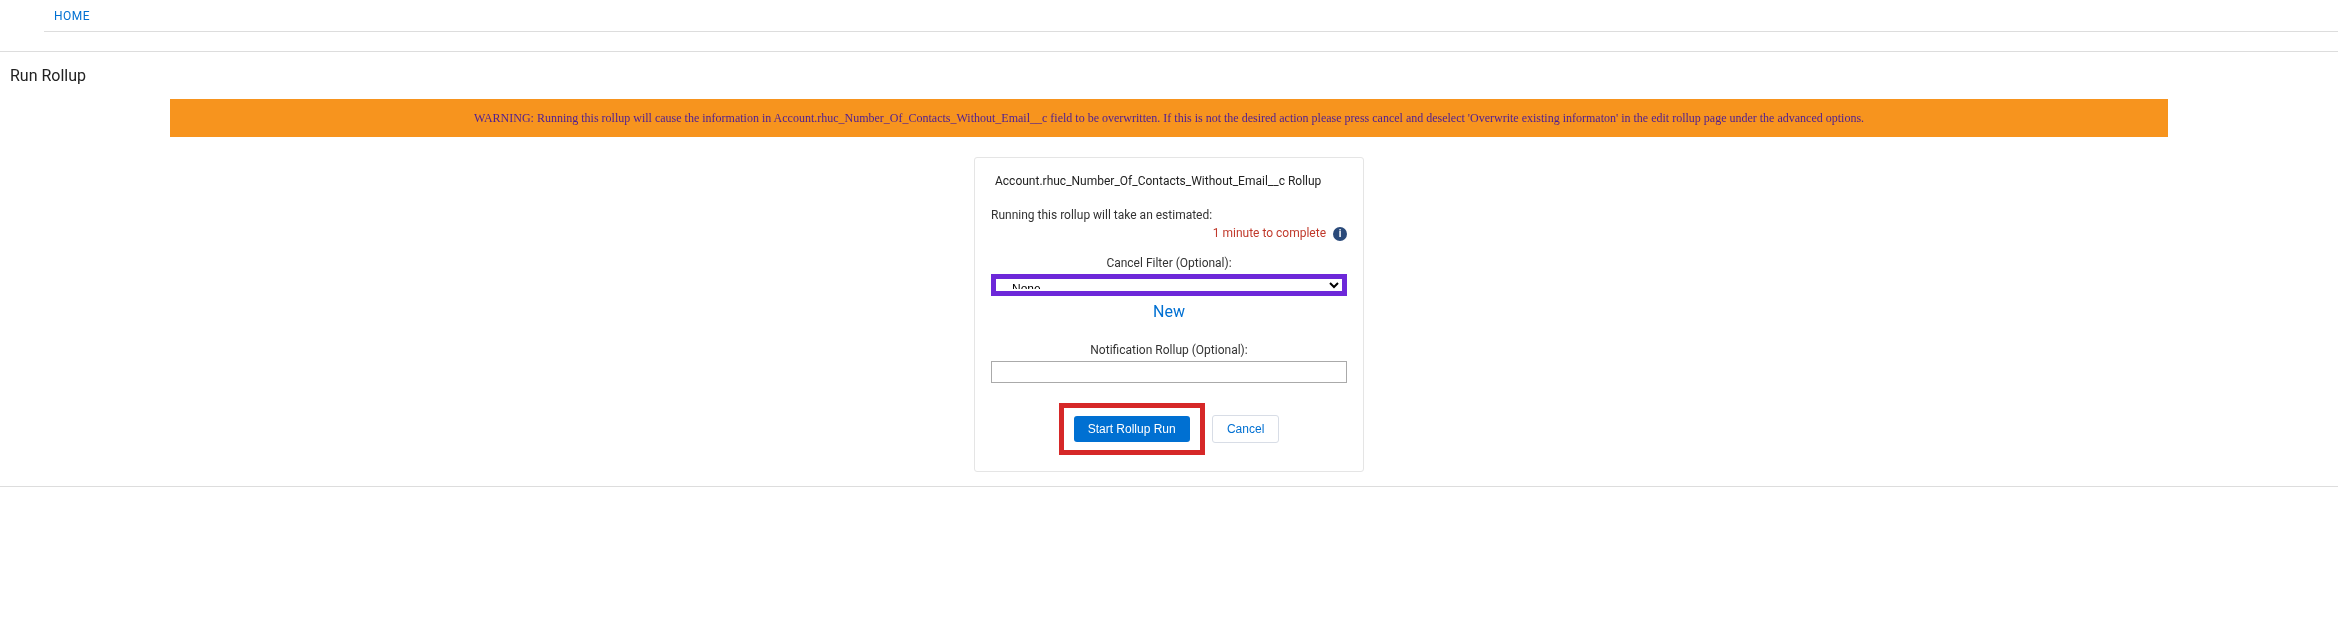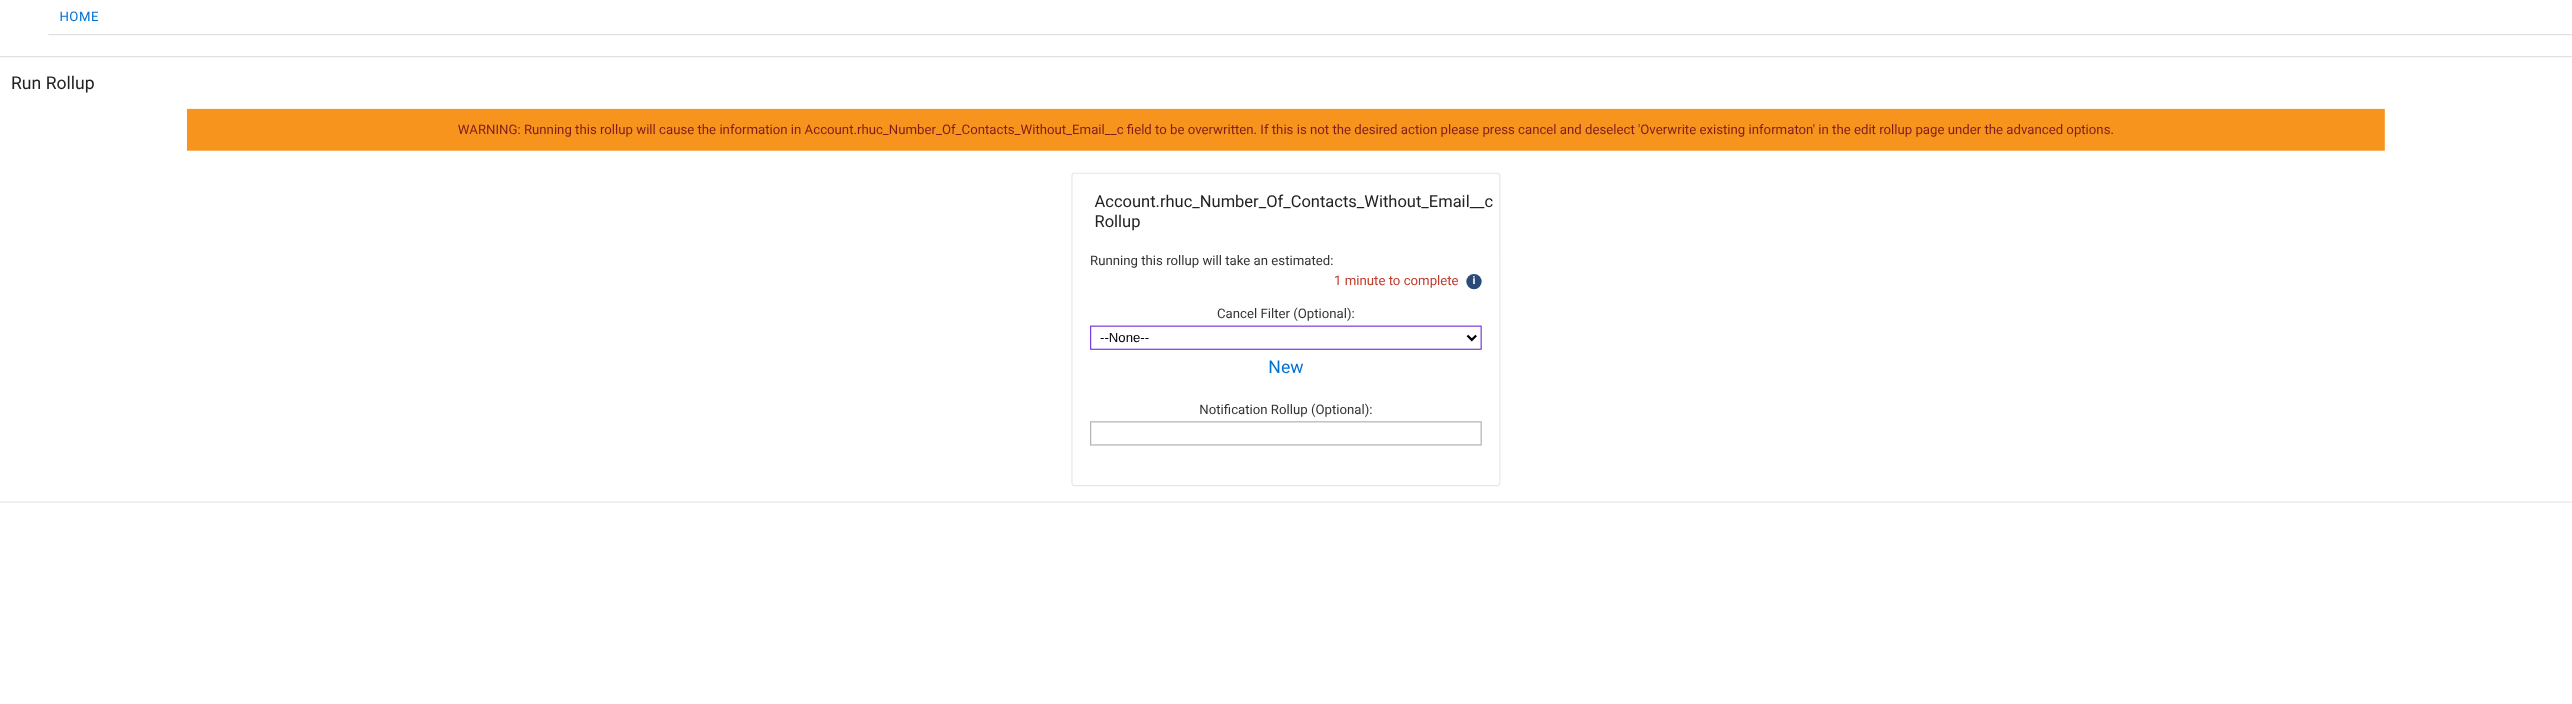--- a/index.html
+++ b/index.html
@@ -29,36 +29,37 @@
       font-size: 16px;
       font-weight: 400;
       padding: 14px 10px 14px 10px;
       color: #222;
     }
     .content-wrap {
       margin: 0 170px;
     }
     .warning-banner {
       background: #f7941e;
-      color: #7f1d1d;
+      color: #4c1d95;
       font-size: 12px;
       padding: 10px 16px;
       text-align: center;
       line-height: 1.5;
+      font-family: Liberation Serif, serif;
     }
     .card {
       width: 390px;
       margin: 20px auto 0 auto;
       border: 1px solid #e5e5e5;
       border-radius: 3px;
       padding: 16px;
       background: #fff;
     }
     .card-title {
-      font-size: 15px;
+      font-size: 12px;
       font-weight: 400;
       color: #222;
       margin-bottom: 20px;
       text-align: left;
       padding-left: 4px;
     }
     .estimate-line {
       text-align: left;
       font-size: 12px;
       color: #333;
@@ -87,21 +88,21 @@
     .field-label {
       text-align: center;
       font-size: 12px;
       color: #333;
       margin-bottom: 4px;
     }
     .select-box {
       width: 100%;
       font-size: 12px;
       padding: 2px 4px;
-      border: 1px solid #6d28d9;
+      border: 5px solid #6d28d9;
       background: #fff;
       height: 22px;
     }
     .link-new {
       display: block;
       text-align: center;
       font-size: 16px;
       color: #0070d2;
       text-decoration: none;
       margin-top: 6px;
@@ -172,16 +173,22 @@
 
     <div class="field-label">Cancel Filter (Optional):</div>
     <select class="select-box">
       <option>--None--</option>
     </select>
     <a href="#" class="link-new">New</a>
 
     <div class="field-label">Notification Rollup (Optional):</div>
     <input type="text" class="text-input" value="" style="">
 
+    <div class="button-row">
+      <span class="highlight-box">
+        <button class="btn-primary">Start Rollup Run</button>
+      </span>
+      <button class="btn-secondary">Cancel</button>
+    </div>
   </div>
 </div>
 
 <div class="bottom-line"></div>
 
 </body></html>

